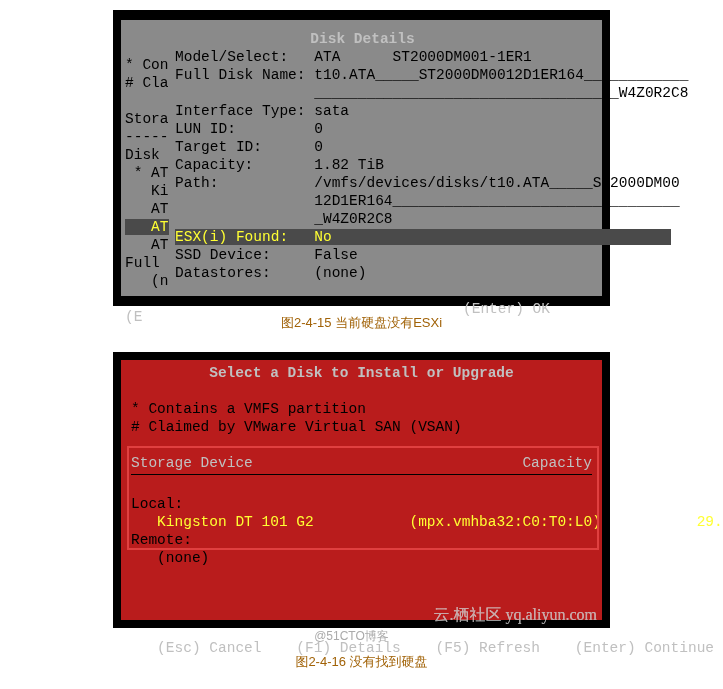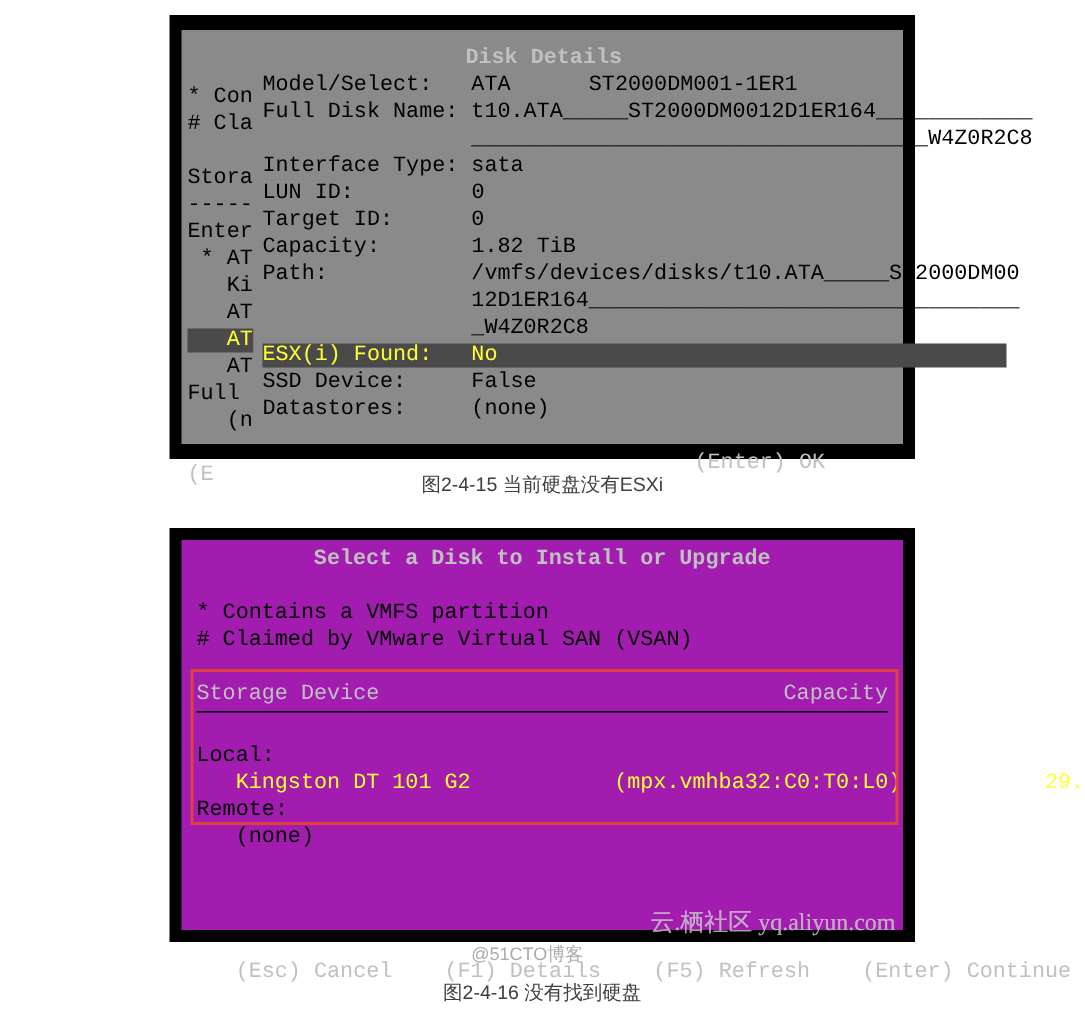--- a/index.html
+++ b/index.html
@@ -12,21 +12,21 @@
   }
   .screenshot {
     display: block;
     margin: 10px auto 8px auto;
     background: #000000;
     position: relative;
   }
   .caption {
     text-align: center;
     font-size: 13px;
-    color: #404040;
+    color: #a16207;
     margin: 8px 0 20px 0;
   }
   .terminal {
     font-family: "Courier New","Consolas",monospace;
     font-size: 14.5px;
     line-height: 18px;
     color: #c0c0c0;
     white-space: pre;
     letter-spacing: 0;
   }
@@ -56,21 +56,21 @@
 
 <div class="screenshot" style="width:497px; height:296px;">
 
   <div class="terminal" style="position:absolute; top:10px; left:8px; right:8px; bottom:10px; background:#8a8a8a;"></div>
 
   <div class="terminal on-gray" style="position:absolute; left:12px; top:46px;"><span>* Con</span>
 <span># Cla</span>
 
 <span>Stora</span>
 <span>-----</span>
-<span>Enter</span>
+<span>Disk</span>
 <span> * AT</span>
 <span>   Ki</span>
 <span>   AT</span>
 <span class="highlight">   AT</span>
 <span>   AT</span>
 <span>Full</span>
 <span>   (n</span>
 
 <span style="color:#c0c0c0">(E</span></div>
 
@@ -89,21 +89,21 @@
 <span class="highlight"><span>ESX(i) Found:</span>   <span>No</span>                                       </span>
 <span>SSD Device:</span>     <span>False</span>
 <span>Datastores:</span>     <span>(none)</span>
 
 <span style="display:block;text-align:right;color:#c0c0c0;">(Enter) OK</span></div>
   </div>
 </div>
 <div class="caption">图2-4-15 当前硬盘没有ESXi</div>
 
 <div class="screenshot" style="width:497px; height:276px;">
-  <div class="terminal" style="position:absolute; top:8px; left:8px; right:8px; bottom:8px; background:#a21caf;">
+  <div class="terminal" style="position:absolute; top:8px; left:8px; right:8px; bottom:8px; background:#b91c1c;">
 
     <div class="terminal" style="position:absolute; left:10px; right:10px; top:4px; color:#000;"><span style="display:block;text-align:center;color:#c0c0c0;font-weight:bold;">Select a Disk to Install or Upgrade</span>
 <span>* Contains a VMFS partition</span>
 <span># Claimed by VMware Virtual SAN (VSAN)</span>
 
 <span style="color:#c0c0c0;">Storage Device</span><span style="float:right;color:#c0c0c0;text-align:center;">Capacity</span>
 <span style="display:block;border-top:1px solid #000;margin:2px 0;"></span>
 <span style="color:#000;">Local:</span>
 <span class="yellow">   <span>Kingston DT 101 G2</span>           <span>(mpx.vmhba32:C0:T0:L0)</span>           <span>29.00 GiB</span></span>
 <span style="color:#000;">Remote:</span>

